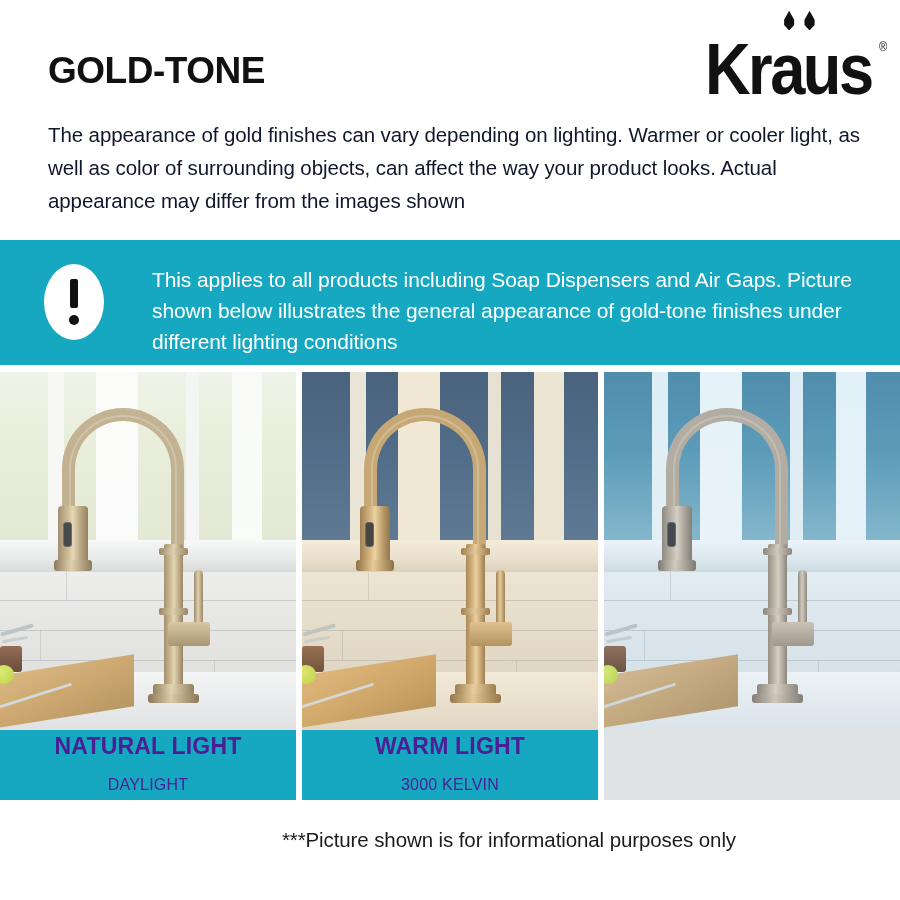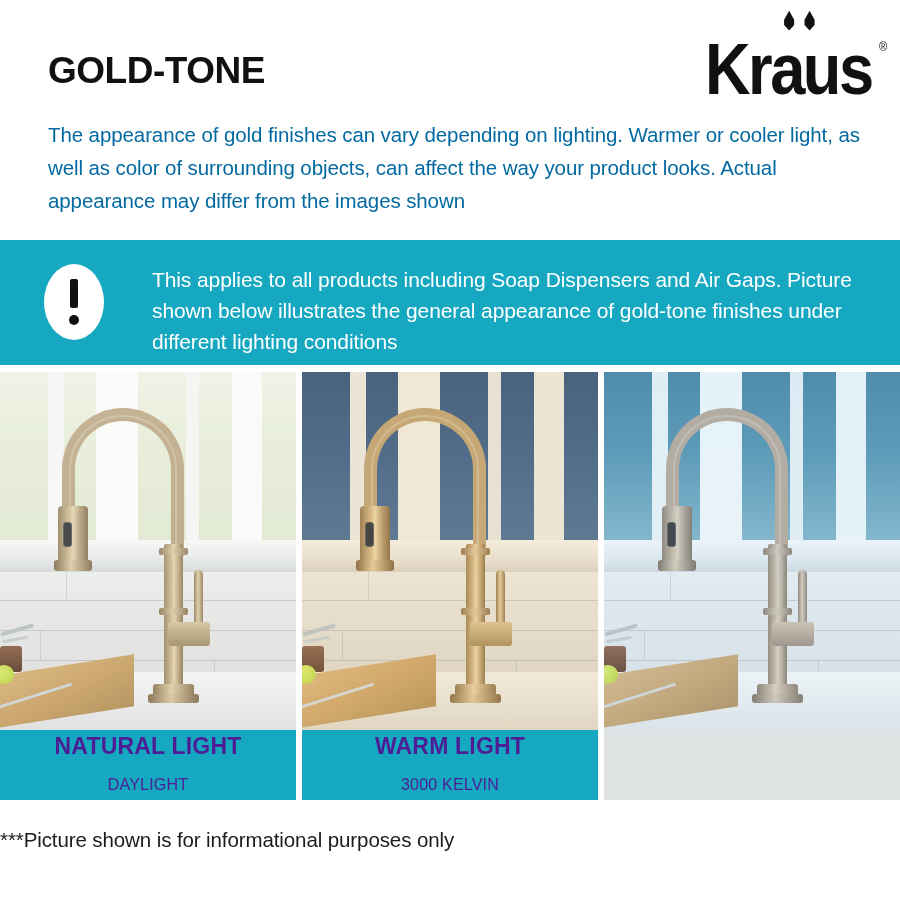--- a/index.html
+++ b/index.html
@@ -77,21 +77,21 @@
     font-weight:normal;
     color:#111;
   }
 
   .intro{
     position:absolute;
     left:48px; top:118px;
     width:820px;
     font-size:20.5px;
     line-height:33px;
-    color:#0369a1;
+    color:#0f172a;
     letter-spacing:-0.1px;
   }
 
   
   .alert{
     position:absolute;
     left:0; top:240px;
     width:900px; height:125px;
     background:#16A8C0;
     box-sizing:border-box;
@@ -303,21 +303,21 @@
     letter-spacing:0.2px;
     line-height:26px;
     margin-top:12px;
   }
 
   
   .footer{
     position:absolute;
     left:0; top:828px;
     width:736px;
-    text-align:left;
+    text-align:right;
     font-size:20.5px;
     color:#1b1b1b;
     letter-spacing:-0.1px;
   }
 </style>
 </head>
 <body>
 
 <div class="page">
 

